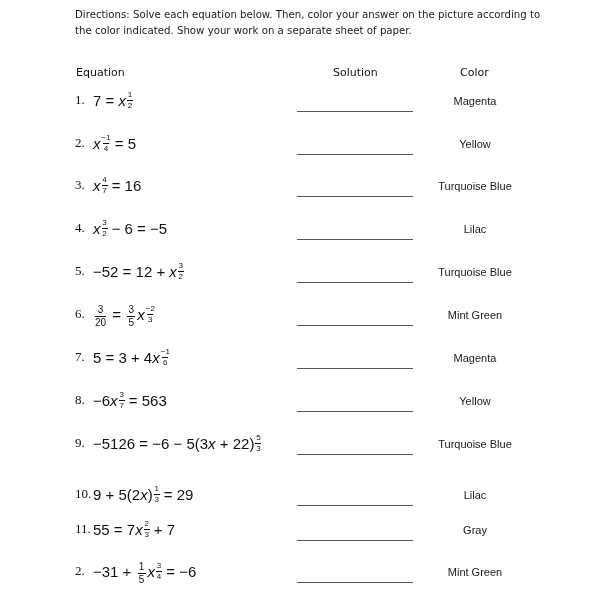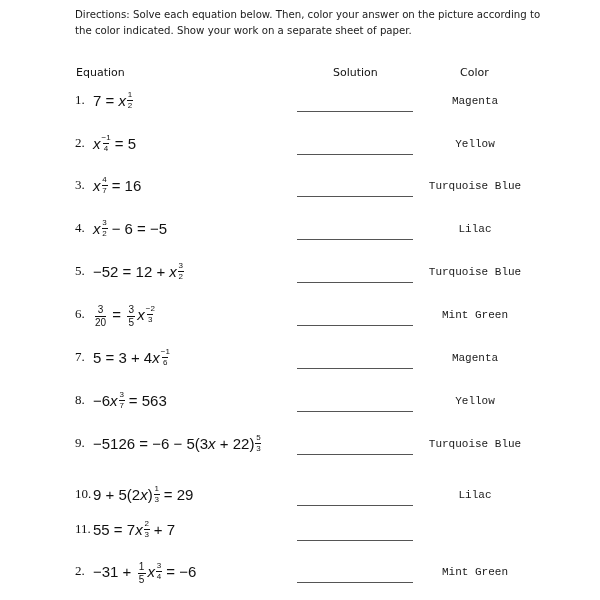--- a/index.html
+++ b/index.html
@@ -9,21 +9,21 @@
     font-family: "DejaVu Sans", sans-serif; font-size: 10.2px; line-height: 16px; color: #1a1a1a;
   }
   .directions b { font-weight: normal; }
   .hdr { position: absolute; top: 50px; font-family: "DejaVu Sans", sans-serif; font-size: 11px; color: #111; margin-top: 16px; }
   .row { position: absolute; left: 0; width: 600px; height: 30px; }
   .num { position: absolute; left: 75px; font-family: "Liberation Serif", serif; font-size: 13px; bottom: 4px; }
   .eq { position: absolute; left: 93px; font-family: Liberation Sans, sans-serif; font-size: 15px; bottom: 2px; white-space: nowrap; }
   .eq i { font-style: italic; }
   .line { position: absolute; left: 297px; width: 116px; border-top: 1px solid #555; bottom: 0px; }
   .color { position: absolute; left: 415px; width: 120px; text-align: center;
-           font-family: Liberation Mono, monospace; font-size: 11px; bottom: 5px; color: #1a1a1a; }
+           font-family: Liberation Sans, sans-serif; font-size: 11px; bottom: 5px; color: #1a1a1a; }
   sup.fr { font-size: 8px; display: inline-flex; flex-direction: column; align-items: center;
            vertical-align: 9px; line-height: 8px; font-style: normal; margin-left: 1px; }
   sup.fr .bar { border-top: 1px solid #111; width: 6px; height: 0; margin: 1px 0; }
   .bigfr { display: inline-flex; flex-direction: column; align-items: center; vertical-align: middle;
            font-size: 10px; line-height: 10px; margin: 0 2px; }
   .bigfr .bar { border-top: 1px solid #111; width: 100%; min-width: 8px; margin: 1px 0; }
 </style>
 </head>
 <body>
 
@@ -154,20 +154,21 @@
 </div>
 
 <div class="row" style="top:511px">
   <span class="num">11.</span>
   <span class="eq"><span>55 = 7</span><i>x</i><sup class="fr">
         <span>2</span>
         <span class="bar"></span>
         <span>3</span>
       </sup><span> + 7</span></span>
   <div class="line"></div>
+  <span class="color">Gray</span>
 </div>
 
 <div class="row" style="top:553px">
   <span class="num">2.</span>
   <span class="eq" style="bottom:-2px"><span>−31 + </span><span class="bigfr">
         <span>1</span>
         <span class="bar"></span>
         <span>5</span>
       </span><i>x</i><sup class="fr">
         <span>3</span>

